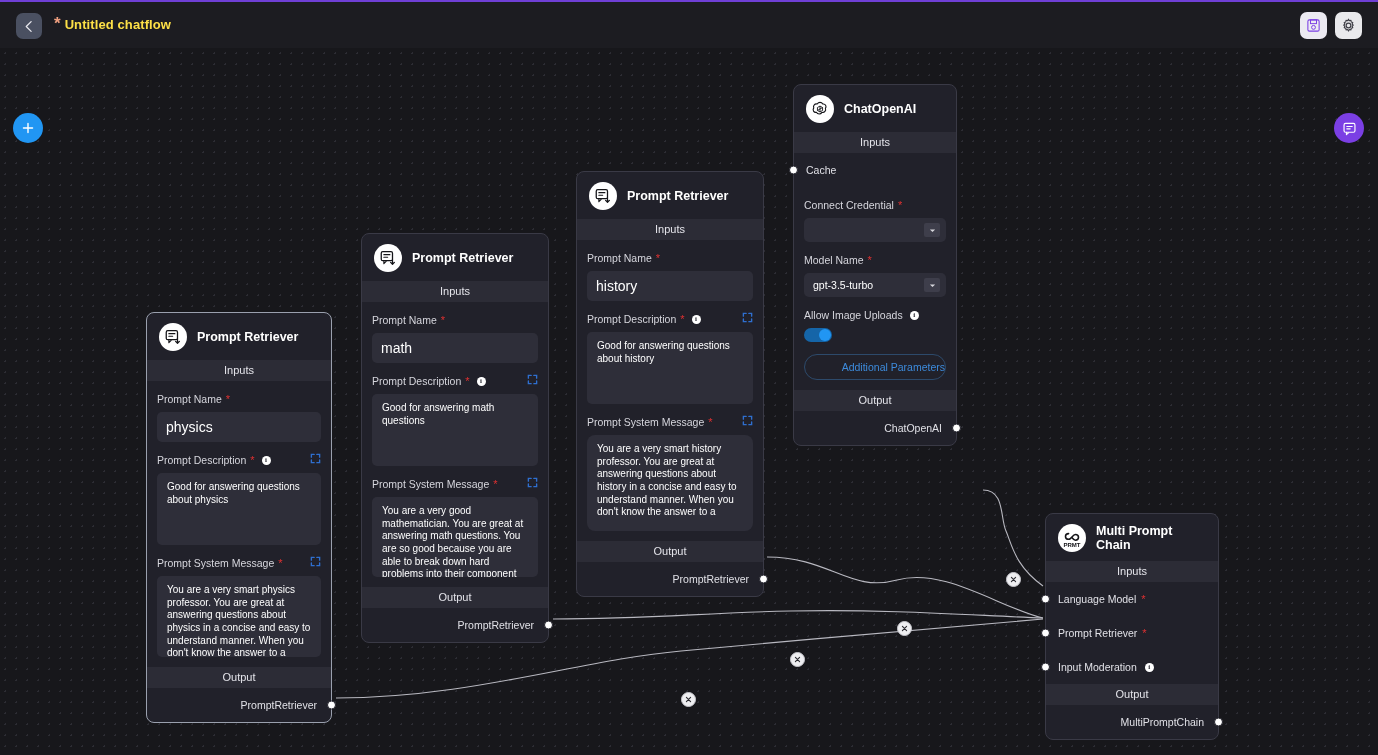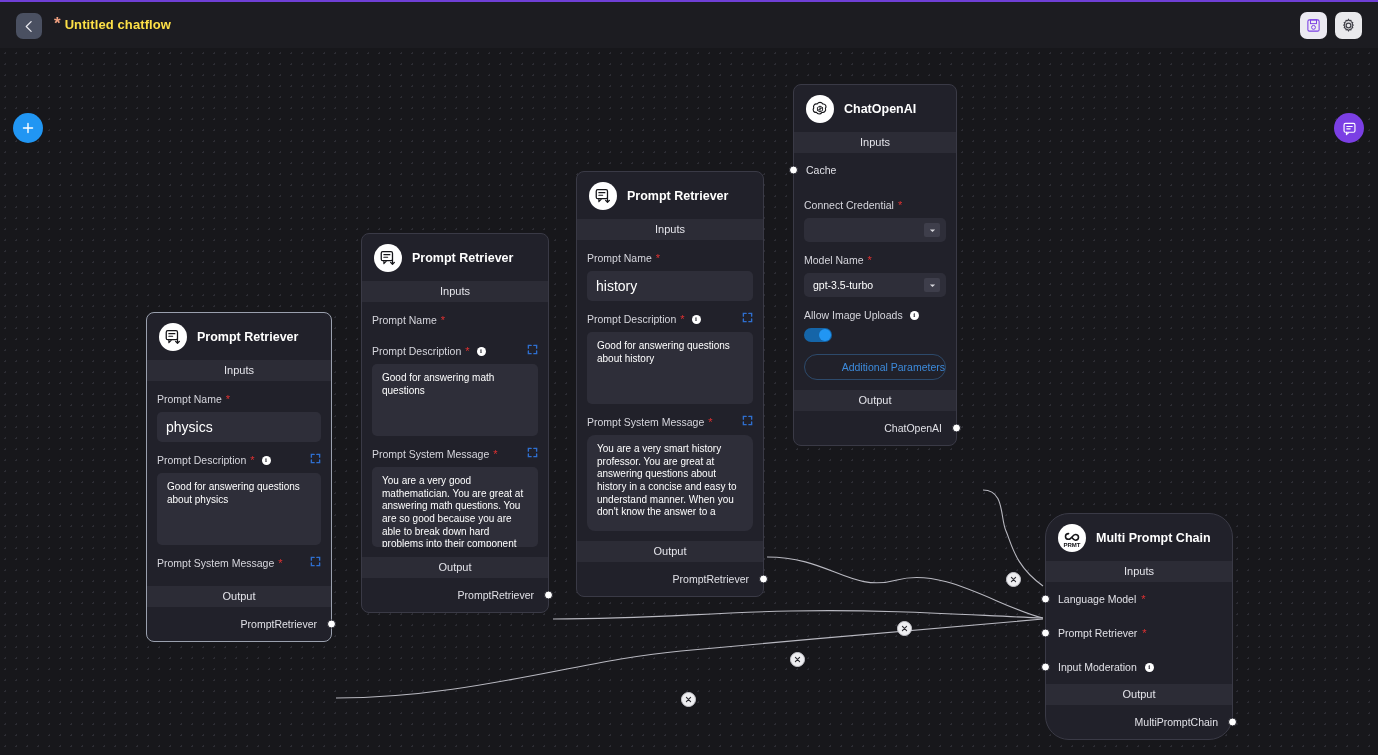--- a/index.html
+++ b/index.html
@@ -272,20 +272,21 @@
           <div class="textarea-box" style="height:72px;">Good for answering questions about physics</div>
         </div>
         <div class="field">
           <div class="field-label">
             <span>Prompt System Message</span>
             <span class="req">*</span>
             <svg class="expand-ico" viewBox="0 0 16 16">
               <path d="M2 6 V2 H6 M14 6 V2 H10 M2 10 V14 H6 M14 10 V14 H10" fill="none" stroke="#2f6fd0" stroke-width="2" stroke-linecap="round"></path>
             </svg>
           </div>
+          <div class="textarea-box" style="height:81px;">You are a very smart physics professor. You are great at answering questions about physics in a concise and easy to understand manner. When you don't know the answer to a</div>
         </div>
         <div class="node-footer-pad"></div>
       </div>
       <div class="section-bar">Output</div>
       <div class="port-row out">
         <span>PromptRetriever</span>
         <span class="port right"></span>
       </div>
     </div>
 
@@ -301,20 +302,21 @@
         </div>
         <span class="node-title">Prompt Retriever</span>
       </div>
       <div class="section-bar">Inputs</div>
       <div class="node-body">
         <div class="field">
           <div class="field-label">
             <span>Prompt Name</span>
             <span class="req">*</span>
           </div>
+          <div class="input-box">math</div>
         </div>
         <div class="field">
           <div class="field-label">
             <span>Prompt Description</span>
             <span class="req">*</span>
             <span class="info-dot">i</span>
             <svg class="expand-ico" viewBox="0 0 16 16">
               <path d="M2 6 V2 H6 M14 6 V2 H10 M2 10 V14 H6 M14 10 V14 H10" fill="none" stroke="#2f6fd0" stroke-width="2" stroke-linecap="round"></path>
             </svg>
           </div>
@@ -448,21 +450,21 @@
         </div>
         <div class="node-footer-pad"></div>
       </div>
       <div class="section-bar">Output</div>
       <div class="port-row out">
         <span>ChatOpenAI</span>
         <span class="port right"></span>
       </div>
     </div>
 
-    <div class="node" style="left:1045px; top:465px; width:188px;border-radius:24px;">
+    <div class="node" style="left:1045px; top:465px; width:174px;">
       <div class="node-header">
         <div class="node-icon">
           <svg viewBox="0 0 24 24" width="22" height="22">
             <path d="M8.3 7.2 c-2 0-3.4 1.4-3.4 3.1 0 1.7 1.4 3.1 3.4 3.1 1.5 0 2.4-1 3.7-2.6 1.3-1.6 2.2-2.6 3.7-2.6 2 0 3.4 1.4 3.4 3.1 0 1.7-1.4 3.1-3.4 3.1-1.5 0-2.4-1-3.7-2.6" fill="none" stroke="#141418" stroke-width="1.7" stroke-linecap="round" stroke-linejoin="round"></path>
             <text x="12" y="21.3" font-family="Liberation Sans, sans-serif" font-size="6.6" font-weight="700" fill="#141418" text-anchor="middle">PRMT</text>
           </svg>
         </div>
         <span class="node-title">Multi Prompt Chain</span>
       </div>
       <div class="section-bar">Inputs</div>

